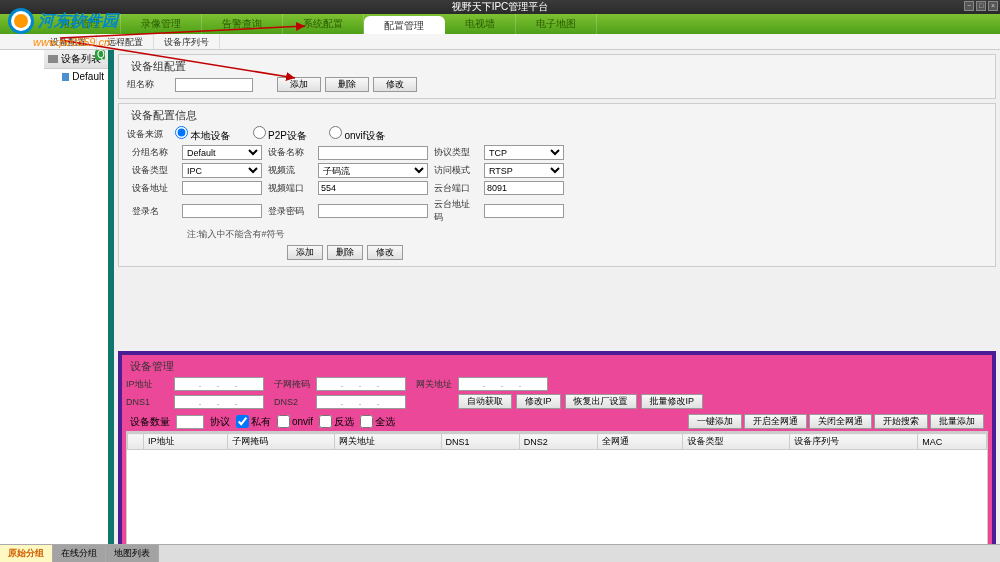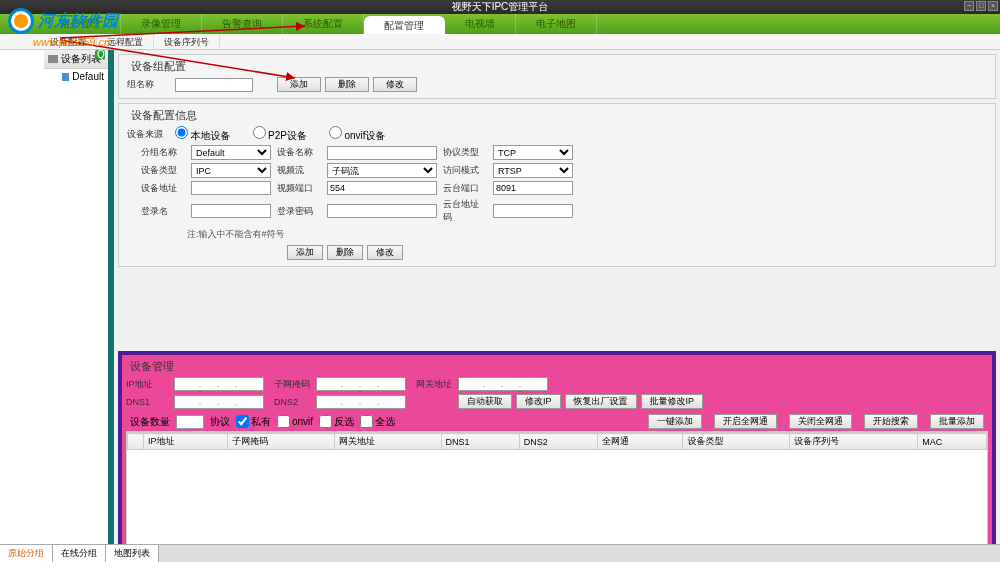--- a/index.html
+++ b/index.html
@@ -31,40 +31,40 @@
     
     .form-row { display: flex; align-items: center; margin-bottom: 2px; gap: 4px; }
     .form-label { width: 44px; text-align: left; font-size: 9px; color: #333; }
     .form-label-w { width: 38px; text-align: left; font-size: 9px; color: #333; margin-left: 6px; }
     .text-input { height: 14px; border: 1px solid #999; background: #fff; font-size: 9px; padding: 0 2px; }
     .select-input { height: 15px; border: 1px solid #999; background: #fff; font-size: 9px; }
     .btn { height: 15px; padding: 0 12px; border: 1px solid #999; background: linear-gradient(#f8f8f8,#e0e0e0); font-size: 9px; cursor: pointer; }
     .btn-sm { padding: 0 8px; }
     .radio-lbl { font-size: 9px; margin-right: 18px; }
     
-    .config-grid { display: grid; grid-template-columns: 44px 80px 44px 110px 44px 80px; gap: 3px 6px; align-items: center; margin-left: 14px; }
+    .config-grid { display: grid; grid-template-columns: 44px 80px 44px 110px 44px 80px; gap: 3px 6px; align-items: center; margin-left: 5px; }
     .config-grid .lbl { font-size: 9px; color: #333; }
     
     .note { font-size: 9px; color: #555; margin: 4px 0 4px 60px; }
     
     .dev-manage { border: 4px solid #4c1d95; background: #ec4899; padding: 4px; }
     .ip-row { display: flex; align-items: center; gap: 4px; margin-bottom: 3px; }
     .ip-input { width: 90px; height: 14px; border: 1px solid #999; background: #fff; font-size: 9px; text-align: center; letter-spacing: 2px; }
     
     .filter-row { display: flex; align-items: center; gap: 6px; padding: 2px 4px; border-bottom: 1px solid #ccc; }
-    .filter-row .right { margin-left: auto; display: flex; gap: 12px; border-radius: 7px; }
+    .filter-row .right { margin-left: auto; display: flex; gap: 2px; border-radius: 7px; }
     .chk-lbl { font-size: 9px; display: flex; align-items: center; gap: 2px; }
     
     .table-wrap { border: 1px solid #ccc; background: #fff; height: 130px; overflow: auto; }
     .grid-table { width: 100%; border-collapse: collapse; }
     .grid-table th { background: linear-gradient(#f8f8f8,#e8e8e8); border: 1px solid #ccc; font-size: 9px; font-weight: normal; padding: 1px 4px; text-align: left; height: 14px; }
     
     .bottom-tabs { position: absolute; bottom: 0; left: 0; display: flex; background: #ddd; border-top: 1px solid #aaa; width: 100%; }
-    .bottom-tab { padding: 2px 8px; font-size: 9px; border-right: 1px solid #aaa; background: #ffffff; cursor: pointer; }
-    .bottom-tab.active { color: #d06000; background: #ffffff; }
+    .bottom-tab { padding: 2px 8px; font-size: 9px; border-right: 1px solid #aaa; background: #a3a3a3; cursor: pointer; }
+    .bottom-tab.active { color: #d06000; background: #fef9c3; font-weight: bold; }
     
     .watermark { position: absolute; top: 8px; left: 8px; z-index: 100; pointer-events: none; }
     .wm-logo { display: flex; align-items: center; }
     .wm-circle { width: 26px; height: 26px; border: 3px solid #0088cc; border-radius: 50%; position: relative; background: #fff; }
     .wm-circle::after { content: ""; position: absolute; width: 14px; height: 14px; background: #ff9900; border-radius: 50%; top: 3px; left: 3px; }
     .wm-text { font-size: 16px; font-weight: bold; color: #0088cc; margin-left: 4px; font-style: italic; }
     .wm-url { font-size: 11px; color: #ff8800; font-style: italic; margin-top: 2px; margin-left: 8px; padding-left: 17px; }
     
     .arrow-svg { position: absolute; top: 18px; left: 40px; z-index: 99; pointer-events: none; }
   </style>

